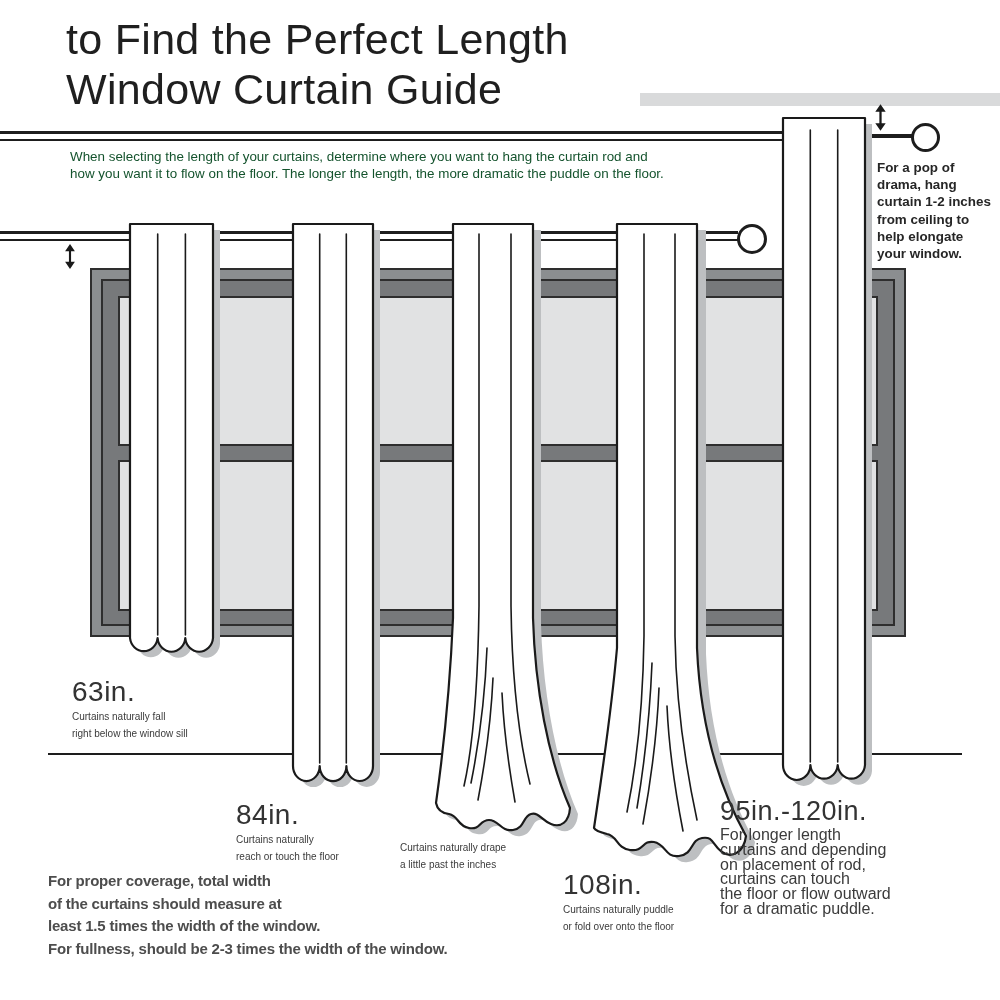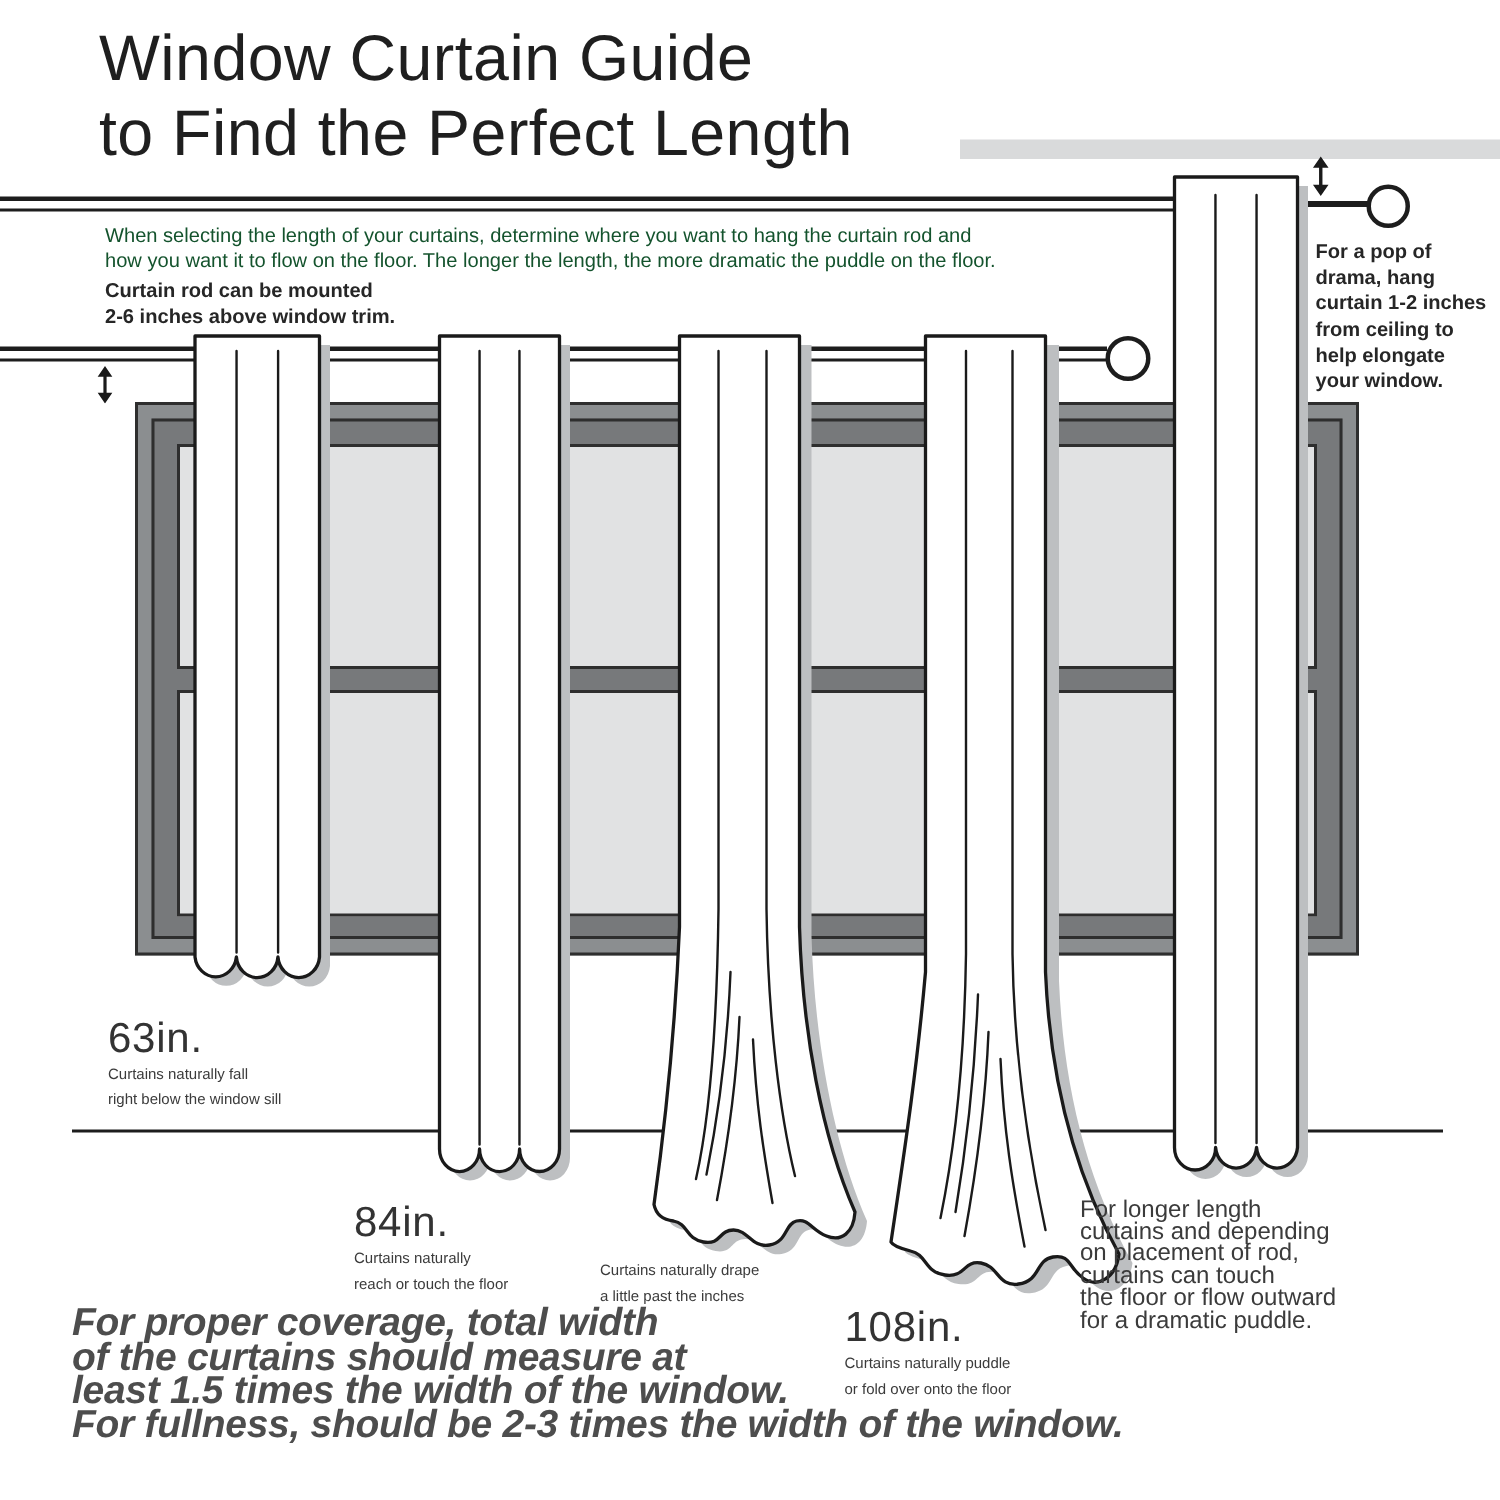--- a/index.html
+++ b/index.html
@@ -48,21 +48,21 @@
   .label .len { font-size:28px; line-height:1.05; letter-spacing:.5px; color:#333; }
   .label .desc { margin-top:3px; font-size:10px; line-height:16.6px; color:#3b3b3b; }
   .l63 { left:72px; top:677px; width:200px; }
   .l84 { left:236px; top:800px; width:200px; }
   .l95 { left:400px; top:837px; width:200px; }
   .l108 { left:563px; top:870px; width:200px; }
   .l95120 { left:720px; top:797px; width:208px; }
   .l95120 .len { font-size:27px; }
   .l95120 .desc { font-size:16px; line-height:14.7px; }
 
-  .coverage { left:48px; top:870px; font-size:26px; line-height:22.6px; font-weight:bold; letter-spacing:-.2px; color:#4d4d4d;font-style:italic; }
+  .coverage { left:48px; top:870px; font-size:15px; line-height:22.6px; font-weight:bold; letter-spacing:-.2px; color:#4d4d4d; }
 </style>
 </head>
 <body>
 
 <div class="canvas">
 
   <div class="abs ceiling-bar"></div>
   <div class="abs rodline rod1a"></div>
   <div class="abs rodline rod1b"></div>
   <div class="abs rodline rod1c"></div>
@@ -112,28 +112,26 @@
   <svg class="abs arrow-l" width="16" height="25" viewBox="0 0 18 28">
     <path d="M9,6 L9,22" stroke="#1a1a1a" stroke-width="2.4" fill="none"></path>
     <path d="M9,0 L3.5,8 L14.5,8 Z M9,28 L3.5,20 L14.5,20 Z" fill="#1a1a1a"></path>
   </svg>
   <svg class="abs arrow-r" width="17" height="29" viewBox="0 0 18 28">
     <path d="M9,6 L9,22" stroke="#1a1a1a" stroke-width="2.4" fill="none"></path>
     <path d="M9,0 L3.5,8 L14.5,8 Z M9,28 L3.5,20 L14.5,20 Z" fill="#1a1a1a"></path>
   </svg>
 
   <div class="abs title">
+    <div>to Find the Perfect Length</div>
     <div>Window Curtain Guide</div>
-    <div>to Find the Perfect Length</div>
   </div>
 
   <div class="abs intro preline">When selecting the length of your curtains, determine where you want to hang the curtain rod and
 how you want it to flow on the floor. The longer the length, the more dramatic the puddle on the floor.</div>
-  <div class="abs rod-note preline">Curtain rod can be mounted
-2-6 inches above window trim.</div>
   <div class="abs ceiling-note preline">For a pop of
 drama, hang
 curtain 1-2 inches
 from ceiling to
 help elongate
 your window.</div>
 
   <div class="abs label l63">
     <div class="len">63in.</div>
     <div class="desc preline">Curtains naturally fall
@@ -147,20 +145,21 @@
   <div class="abs label l95">
     <div class="desc preline">Curtains naturally drape
 a little past the inches</div>
   </div>
   <div class="abs label l108">
     <div class="len">108in.</div>
     <div class="desc preline">Curtains naturally puddle
 or fold over onto the floor</div>
   </div>
   <div class="abs label l95120">
+    <div class="len">95in.-120in.</div>
     <div class="desc preline">For longer length
 curtains and depending
 on placement of rod,
 curtains can touch
 the floor or flow outward
 for a dramatic puddle.</div>
   </div>
 
   <div class="abs coverage preline">For proper coverage, total width
 of the curtains should measure at

